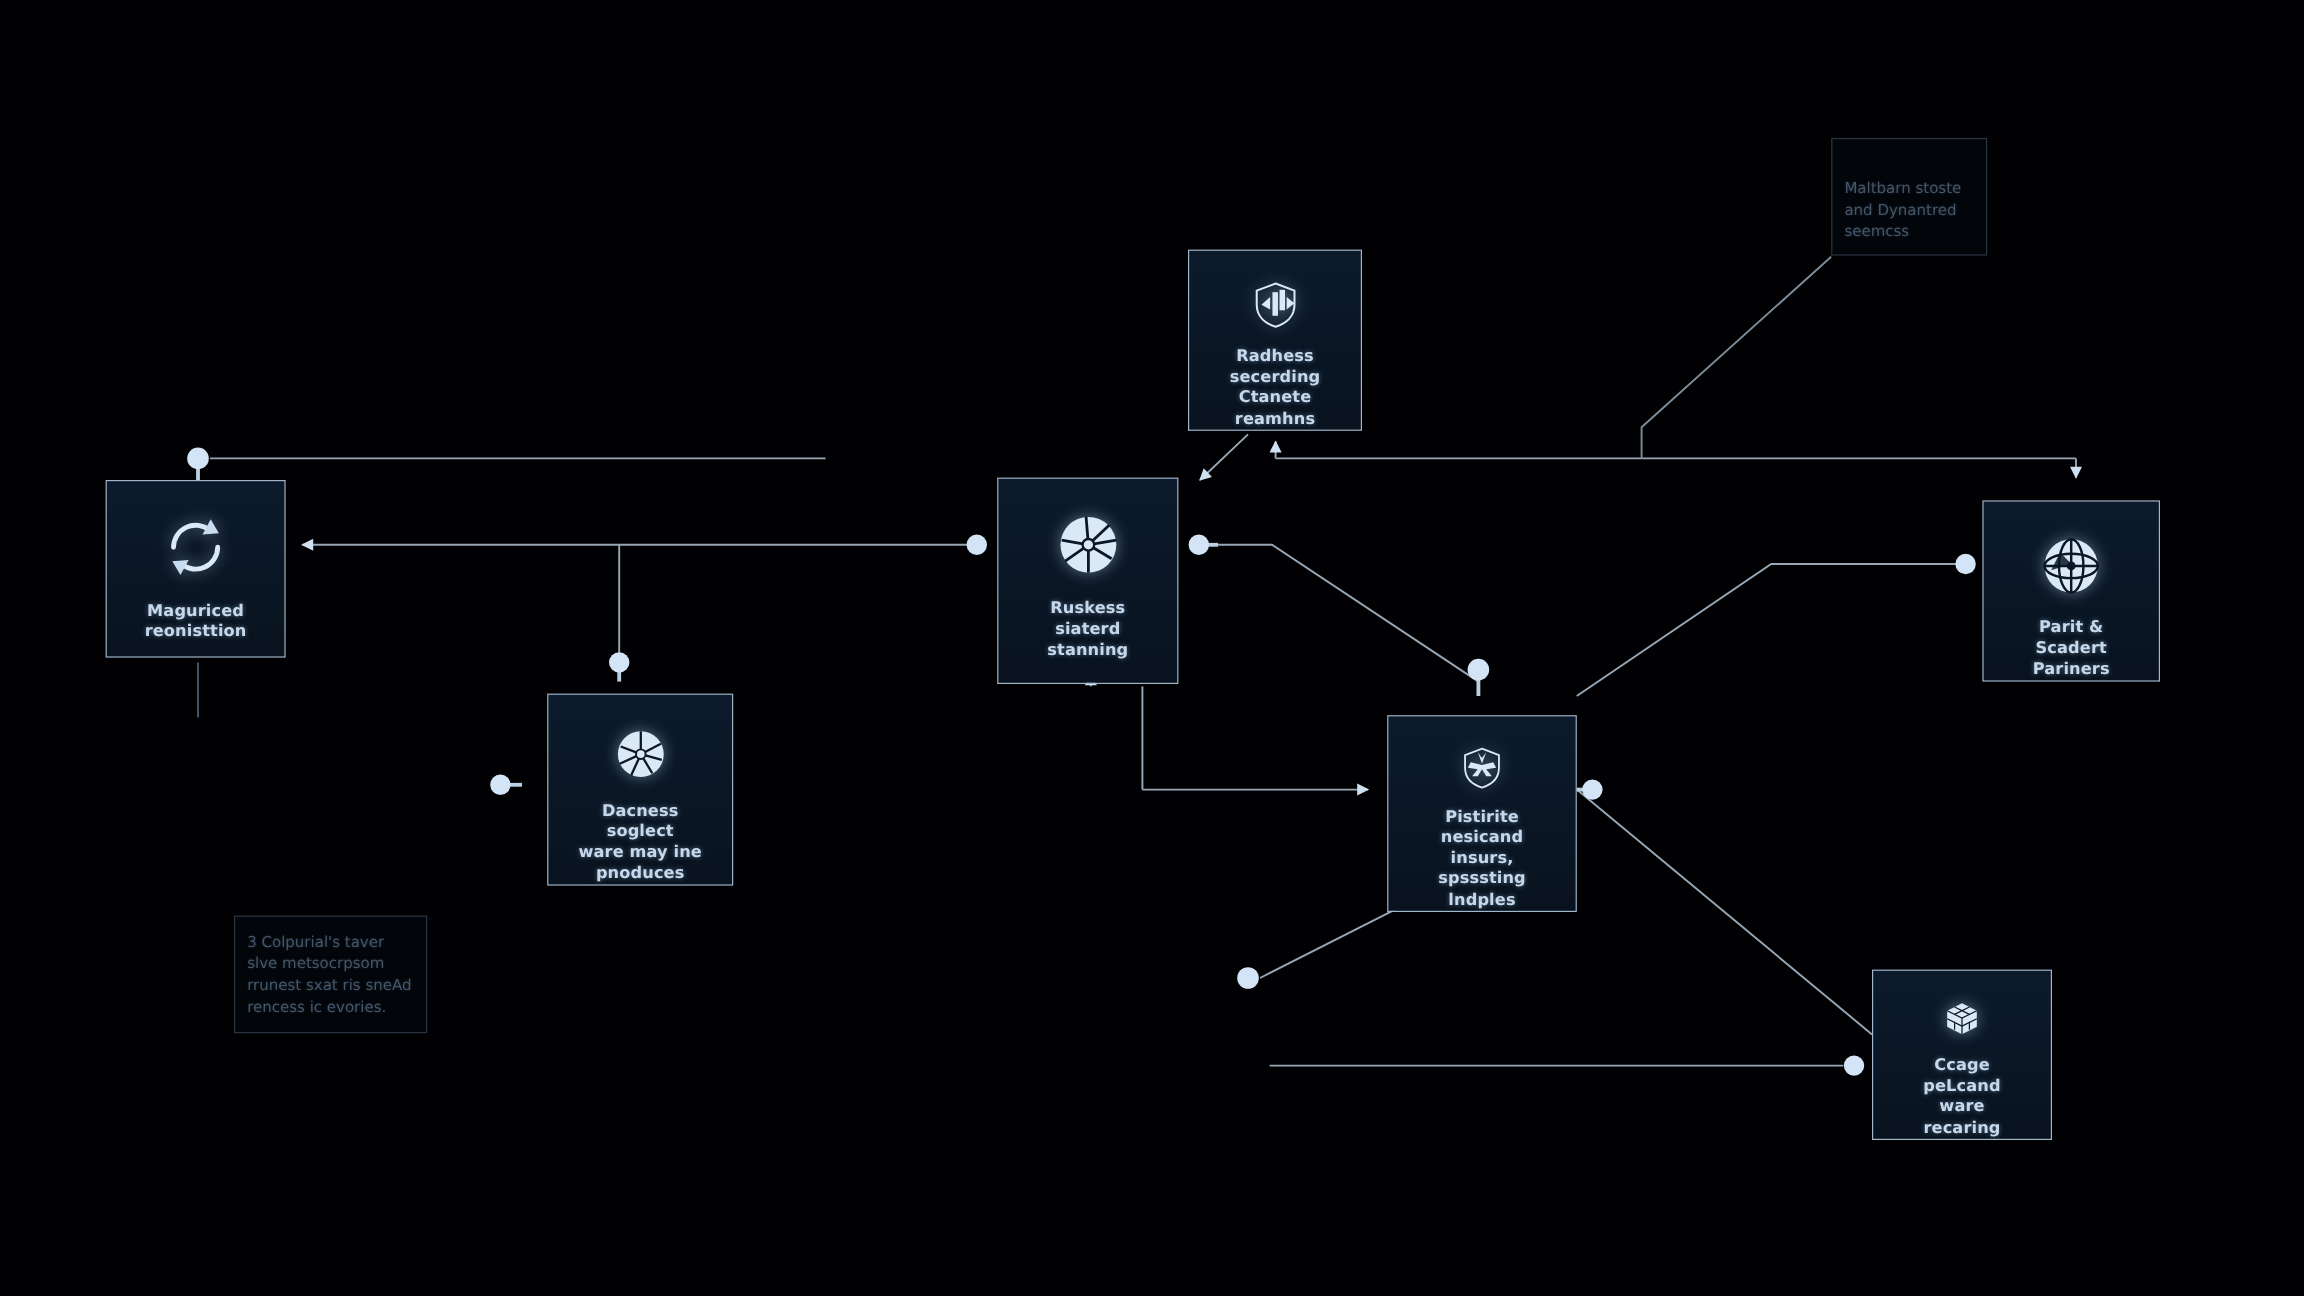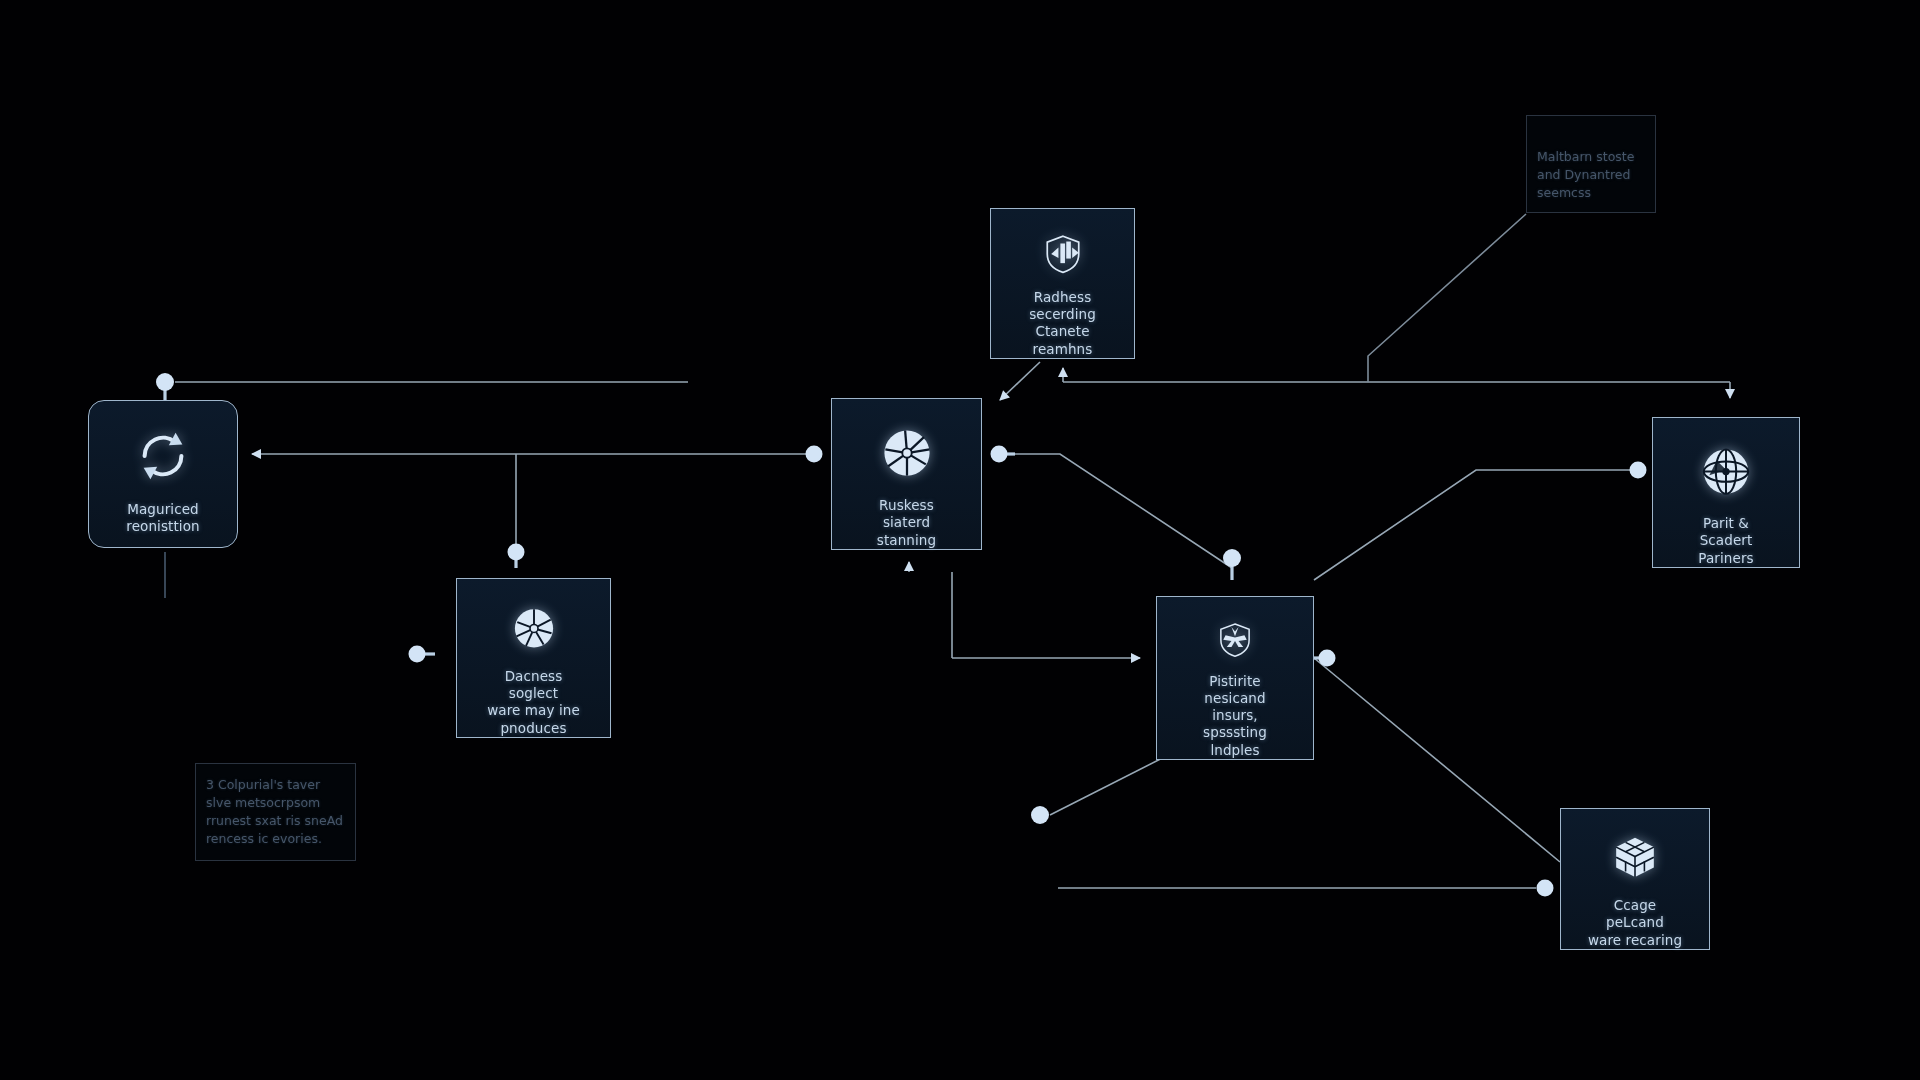--- a/index.html
+++ b/index.html
@@ -33,20 +33,21 @@
     width:100%;
     padding:0 24px;
     box-sizing:border-box;
     text-align:center;
     color:#c6d8ea;
     font-size:13.5px;
     line-height:1.28;
     letter-spacing:.1px;
     text-shadow:0 0 4px rgba(150,190,225,.5);
     white-space:pre-line;
+    font-weight:bold;
   }
 
   
   .note{
     position:absolute;
     border:1px solid #2a3340;
     background:#020509;
     box-sizing:border-box;
     padding:10px 10px;
     color:#46566a;
@@ -139,21 +140,21 @@
       </g>
       <g>
         <circle cx="1040" cy="815" r="9"></circle>
       </g>
       <g>
         <circle cx="1545" cy="888" r="8.5"></circle>
       </g>
     </g>
   </svg>
 
-  <div class="node" style="left:88px;top:400px;width:150px;height:148px;border-radius:16px;">
+  <div class="node" style="left:88px;top:400px;width:150px;height:148px;">
     <svg class="glyph" viewBox="0 0 64 64">
       <path d="M13 32a19 19 0 0 1 31-14.6" fill="none" stroke="#dbe9f7" stroke-width="4.2" stroke-linecap="round"></path>
       <path d="M51 32a19 19 0 0 1-31 14.6" fill="none" stroke="#dbe9f7" stroke-width="4.2" stroke-linecap="round"></path>
       <path d="M45 8 L52 20 L38 21 Z" fill="#c9dcef"></path>
       <path d="M19 56 L12 44 L26 43 Z" fill="#c9dcef"></path>
     </svg>
     <div class="label">Maguriced
 reonisttion</div>
   </div>
 
@@ -181,21 +182,21 @@
       <path d="M32 5 L56 14 V32 C56 47 45 56 32 60 C19 56 8 47 8 32 V14 Z" fill="none" stroke="#dbe9f7" stroke-width="2.6"></path>
       <rect x="28" y="16" width="7" height="30" fill="#dbe9f7"></rect>
       <rect x="37" y="13" width="7" height="26" fill="#dbe9f7"></rect>
       <path d="M25 22 L25 38 L14 32 Z" fill="#dbe9f7"></path>
       <path d="M46 22 L46 38 L56 30 Z" fill="#dbe9f7"></path>
     </svg>
     <div class="label">Radhess secerding
 Ctanete reamhns</div>
   </div>
 
-  <div class="node" style="left:831px;top:398px;width:151px;height:152px;">
+  <div class="node" style="left:831px;top:398px;width:151px;height:172px;">
     <svg class="glyph" viewBox="0 0 64 64">
       <circle cx="32" cy="32" r="24" fill="#dbe9f7"></circle>
       <g stroke="#0b1726" stroke-width="2.4" fill="none">
         <path d="M32 32 L30 8"></path>
           <path d="M32 32 L50 15"></path>
           <path d="M32 32 L56 28"></path>
         <path d="M32 32 L52 44"></path>
           <path d="M32 32 L32 56"></path>
           <path d="M32 32 L12 46"></path>
         <path d="M32 32 L9 28"></path>

